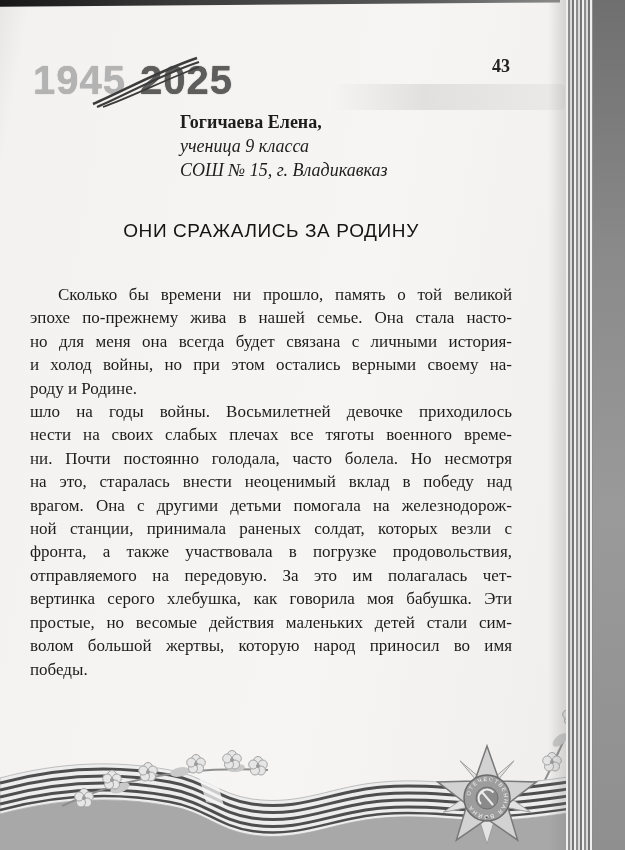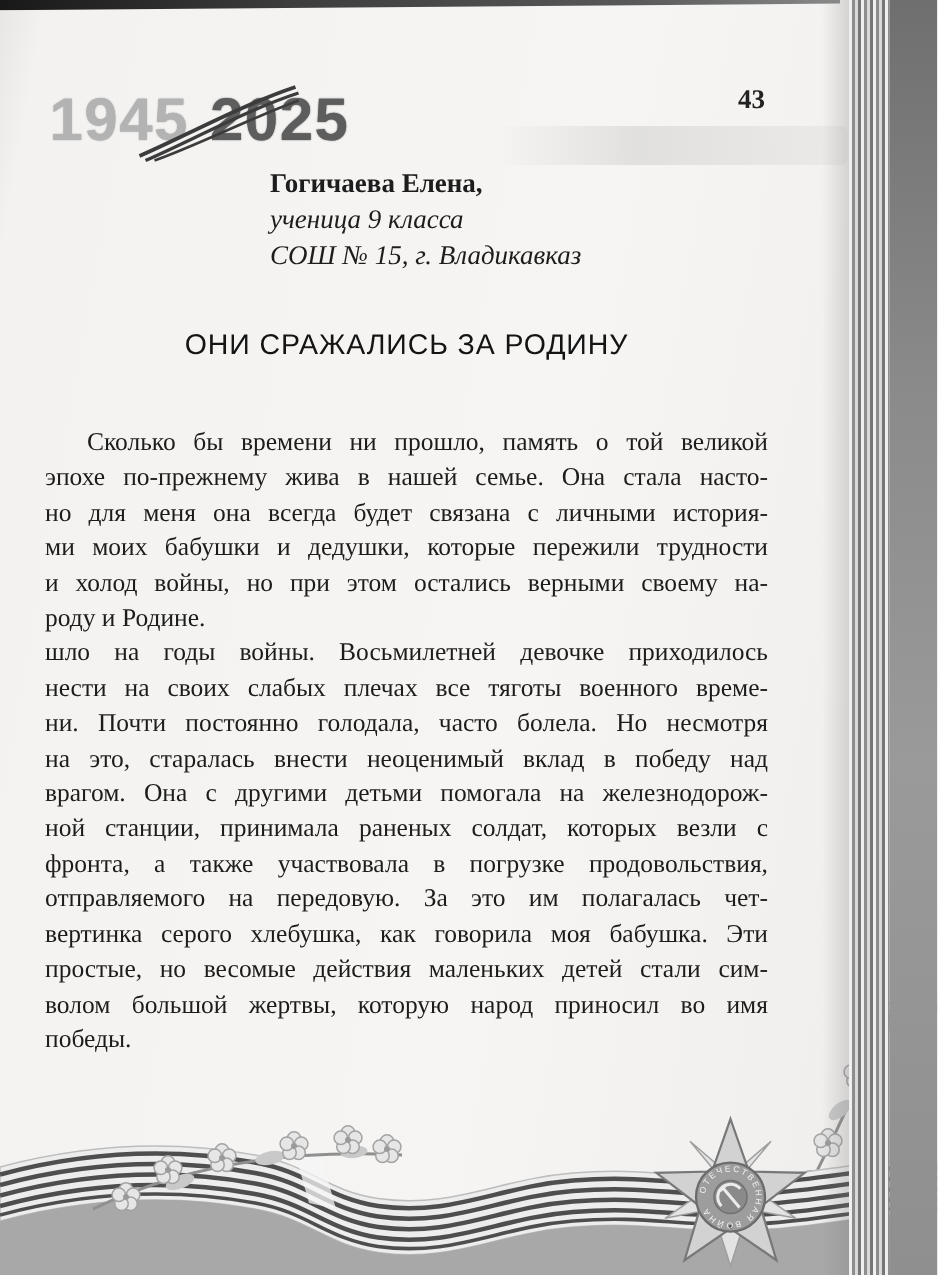--- a/index.html
+++ b/index.html
@@ -103,21 +103,20 @@
     <div class="it">ученица 9 класса</div>
     <div class="it">СОШ № 15, г. Владикавказ</div>
   </div>
 
   <div class="title">ОНИ СРАЖАЛИСЬ ЗА РОДИНУ</div>
 
   <div class="article-body">
       <div class="line first">Сколько бы времени ни прошло, память о той великой</div>
       <div class="line">эпохе по-прежнему жива в нашей семье. Она стала насто-</div>
       <div class="line">но для меня она всегда будет связана с личными история-</div>
-      <div class="line">ми моих бабушки и дедушки, которые пережили трудности</div>
       <div class="line">и холод войны, но при этом остались верными своему на-</div>
       <div class="line last">роду и Родине.</div>
       <div class="line">шло на годы войны. Восьмилетней девочке приходилось</div>
       <div class="line">нести на своих слабых плечах все тяготы военного време-</div>
       <div class="line">ни. Почти постоянно голодала, часто болела. Но несмотря</div>
       <div class="line">на это, старалась внести неоценимый вклад в победу над</div>
       <div class="line">врагом. Она с другими детьми помогала на железнодорож-</div>
       <div class="line">ной станции, принимала раненых солдат, которых везли с</div>
       <div class="line">фронта, а также участвовала в погрузке продовольствия,</div>
       <div class="line">отправляемого на передовую. За это им полагалась чет-</div>

